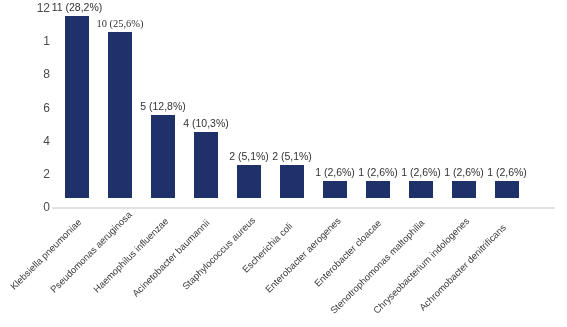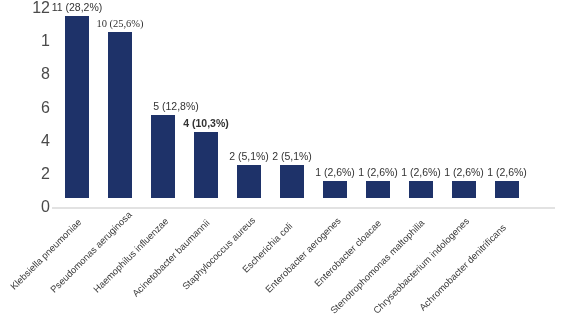--- a/index.html
+++ b/index.html
@@ -36,21 +36,21 @@
     height: 2px;
     background: #e2e2e2;
   }
 
   
   .y-tick-label {
     position: absolute;
     right: 0;
     width: 44px;
     text-align: right;
-    font-size: 16px;
+    font-size: 12px;
     color: #4a4a4a;
     line-height: 10px;
   }
   #y-axis {
     position: absolute;
     left: 0;
     top: 0;
     width: 50px;
     height: 210px;
   }
@@ -117,25 +117,25 @@
         <div class="bar-group" style="left: 65px; width: 24px; height: 207px;">
           <div class="bar" style="height: 182.417px; background: rgb(30, 50, 105);"></div>
           <div class="bar-value-label" style="bottom: 185.417px;">11 (28,2%)</div>
         </div>
         <div class="bar-group" style="left: 108px; width: 24px; height: 207px;">
           <div class="bar" style="height: 165.833px; background: rgb(30, 50, 105);"></div>
           <div class="bar-value-label" style="bottom: 168.833px; font-family: Liberation Serif, serif;">10 (25,6%)</div>
         </div>
         <div class="bar-group" style="left: 151px; width: 24px; height: 207px;">
           <div class="bar" style="height: 82.9167px; background: rgb(30, 50, 105);"></div>
-          <div class="bar-value-label" style="bottom: 85.9167px; margin-left: 13px;">5 (12,8%)</div>
+          <div class="bar-value-label" style="bottom: 85.9167px;">5 (12,8%)</div>
         </div>
         <div class="bar-group" style="left: 194px; width: 24px; height: 207px;">
           <div class="bar" style="height: 66.3333px; background: rgb(30, 50, 105);"></div>
-          <div class="bar-value-label" style="bottom: 69.3333px; font-weight: bold;">4 (10,3%)</div>
+          <div class="bar-value-label" style="bottom: 69.3333px;">4 (10,3%)</div>
         </div>
         <div class="bar-group" style="left: 237px; width: 24px; height: 207px;">
           <div class="bar" style="height: 33.1667px; background: rgb(30, 50, 105);"></div>
           <div class="bar-value-label" style="bottom: 36.1667px;">2 (5,1%)</div>
         </div>
         <div class="bar-group" style="left: 280px; width: 24px; height: 207px;">
           <div class="bar" style="height: 33.1667px; background: rgb(30, 50, 105);"></div>
           <div class="bar-value-label" style="bottom: 36.1667px;">2 (5,1%)</div>
         </div>
         <div class="bar-group" style="left: 323px; width: 24px; height: 207px;">

